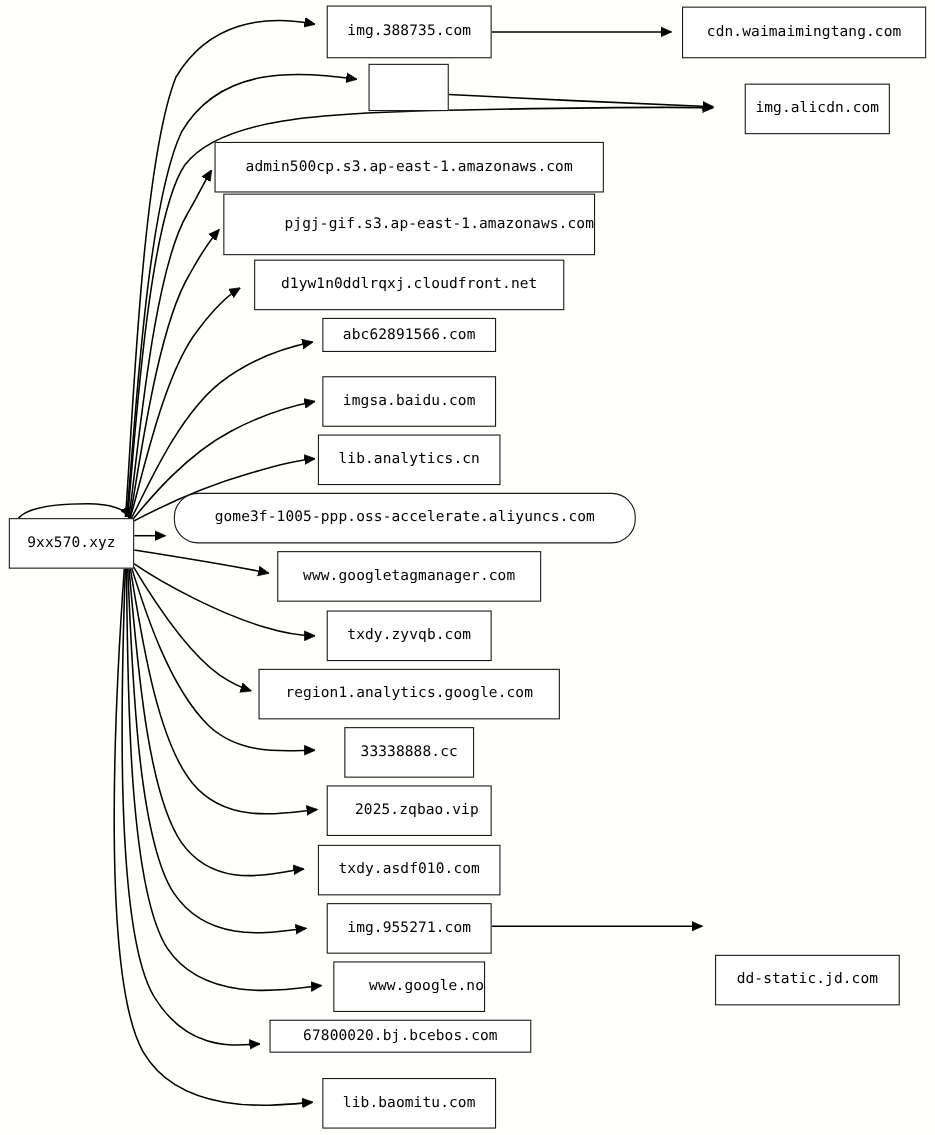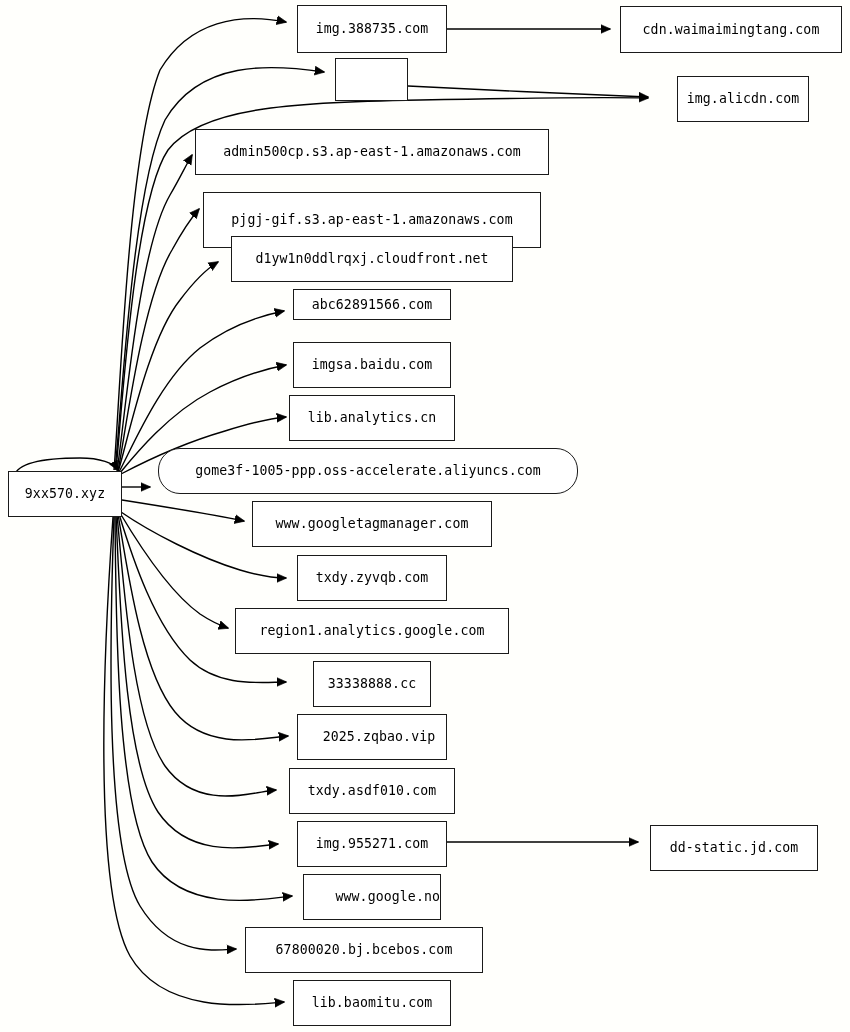--- a/index.html
+++ b/index.html
@@ -138,21 +138,21 @@
   </div>
 
   <div class="node" style="left:677px; top:76px; width:132px; height:46px;">
     <span class="node-label">img.alicdn.com</span>
   </div>
 
   <div class="node" style="left:195px; top:129px; width:354px; height:46px;">
     <span class="node-label">admin500cp.s3.ap-east-1.amazonaws.com</span>
   </div>
 
-  <div class="node" style="left:203px; top:192px; width:338px; height:56px;">
+  <div class="node" style="left:203px; top:176px; width:338px; height:56px;justify-content:flex-end;">
     <span class="node-label">pjgj-gif.s3.ap-east-1.amazonaws.com</span>
   </div>
 
   <div class="node" style="left:231px; top:236px; width:282px; height:46px;">
     <span class="node-label">d1yw1n0ddlrqxj.cloudfront.net</span>
   </div>
 
   <div class="node" style="left:293px; top:289px; width:158px; height:31px;">
     <span class="node-label">abc62891566.com</span>
   </div>
@@ -194,25 +194,25 @@
   </div>
 
   <div class="node" style="left:297px; top:821px; width:150px; height:46px;">
     <span class="node-label">img.955271.com</span>
   </div>
 
   <div class="node" style="left:303px; top:874px; width:138px; height:46px;justify-content:flex-end;">
     <span class="node-label">www.google.no</span>
   </div>
 
-  <div class="node" style="left:245px; top:927px; width:238px; height:46px;">
+  <div class="node" style="left:245px; top:927px; width:238px; height:30px;">
     <span class="node-label">67800020.bj.bcebos.com</span>
   </div>
 
   <div class="node" style="left:293px; top:980px; width:158px; height:46px;">
     <span class="node-label">lib.baomitu.com</span>
   </div>
 
-  <div class="node" style="left:650px; top:825px; width:168px; height:46px;">
+  <div class="node" style="left:650px; top:868px; width:168px; height:46px;">
     <span class="node-label">dd-static.jd.com</span>
   </div>
 
 </div>
 
 </body></html>

